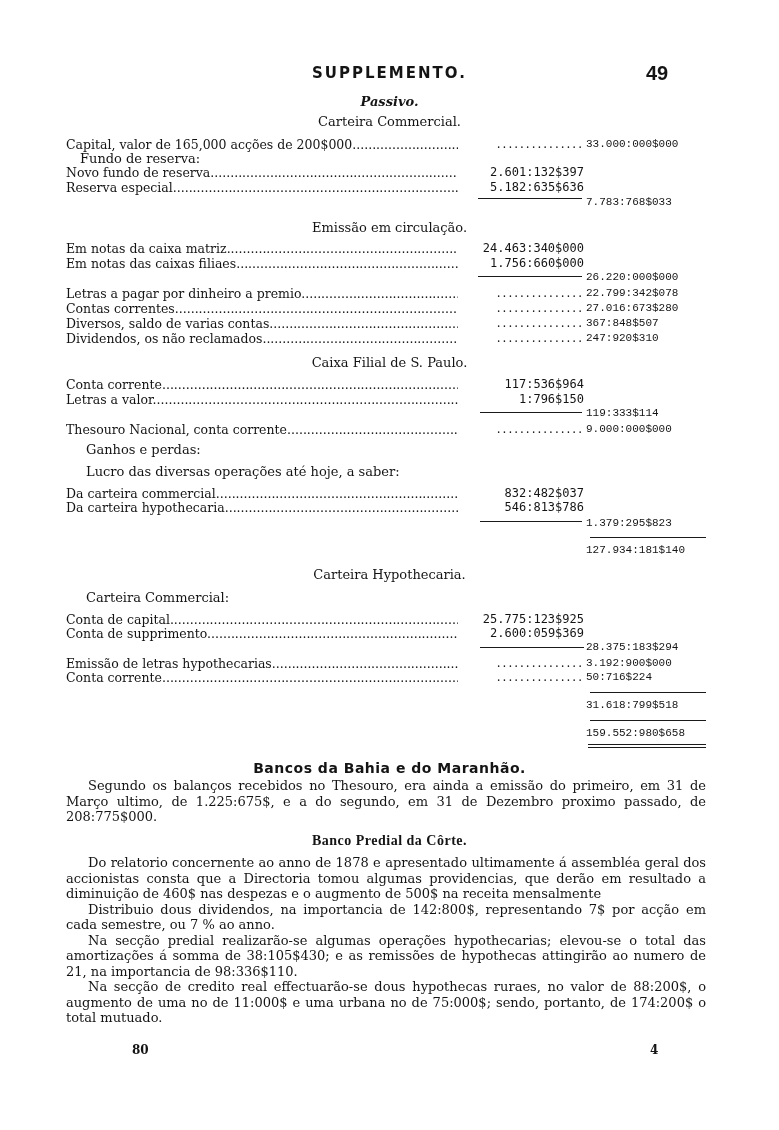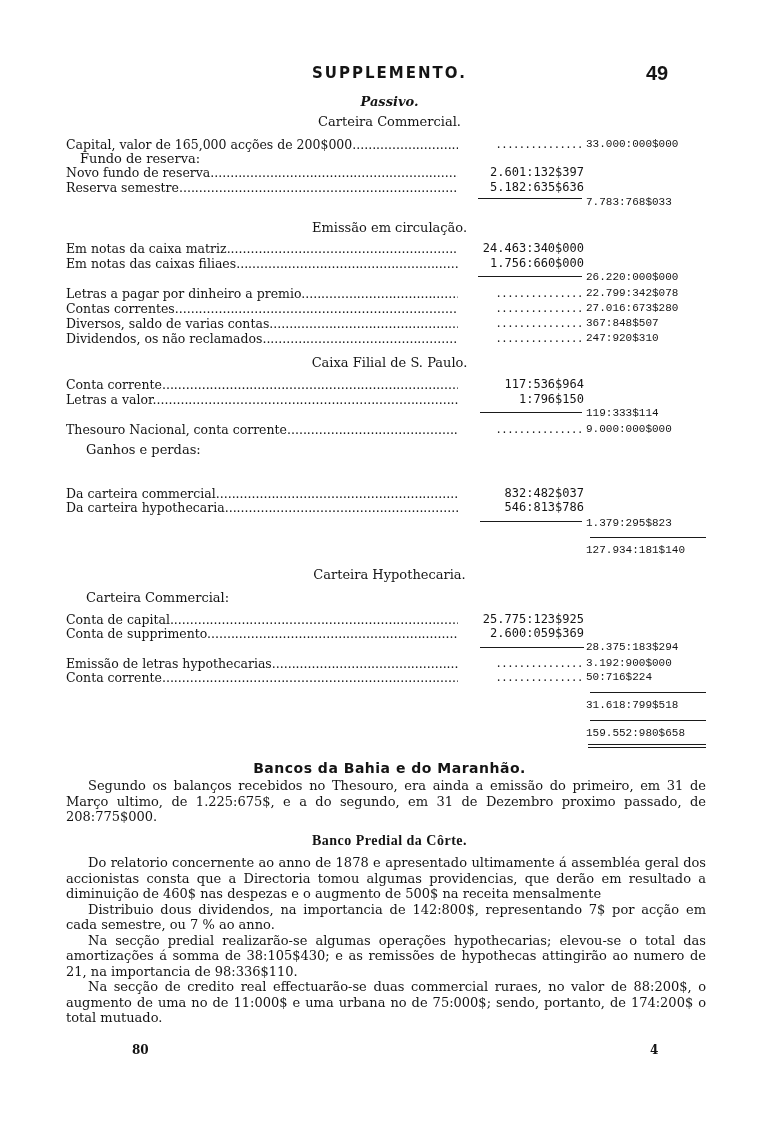--- a/index.html
+++ b/index.html
@@ -51,21 +51,21 @@
     <div class="label"><span>Capital, valor de 165,000 acções de 200$000</span><span class="dots">..............................................................................</span></div>
     <div class="c1 dotfill">...............</div>
     <div class="c2">33.000:000$000</div>
   </div>
   <div class="subhead" style="top:151px;">Fundo de reserva:</div>
   <div class="row" style="top:165px;">
     <div class="label"><span>Novo fundo de reserva</span><span class="dots">..............................................................................</span></div>
     <div class="c1">2.601:132$397</div>
   </div>
   <div class="row" style="top:180px;">
-    <div class="label"><span>Reserva semestre</span><span class="dots">..............................................................................</span></div>
+    <div class="label"><span>Reserva especial</span><span class="dots">..............................................................................</span></div>
     <div class="c1">5.182:635$636</div>
   </div>
   <div class="rule" style="left:478px; width:104px; top:198px;"></div>
   <div class="row" style="top:195px;">
     <div class="c2">7.783:768$033</div>
   </div>
 
   <div class="center" style="top:220px;">Emissão em circulação.</div>
   <div class="row" style="top:241px;">
     <div class="label"><span>Em notas da caixa matriz</span><span class="dots">..............................................................................</span></div>
@@ -113,20 +113,21 @@
   <div class="row" style="top:406px;">
     <div class="c2">119:333$114</div>
   </div>
   <div class="row" style="top:422px;">
     <div class="label"><span>Thesouro Nacional, conta corrente</span><span class="dots">..............................................................................</span></div>
     <div class="c1 dotfill">...............</div>
     <div class="c2">9.000:000$000</div>
   </div>
 
   <div class="subhead" style="left:86px; top:442px;">Ganhos e perdas:</div>
+  <div class="subhead" style="left:86px; top:464px;">Lucro das diversas operações até hoje, a saber:</div>
   <div class="row" style="top:486px;">
     <div class="label"><span>Da carteira commercial</span><span class="dots">..............................................................................</span></div>
     <div class="c1">832:482$037</div>
   </div>
   <div class="row" style="top:500px;">
     <div class="label"><span>Da carteira hypothecaria</span><span class="dots">..............................................................................</span></div>
     <div class="c1">546:813$786</div>
   </div>
   <div class="rule" style="left:480px; width:102px; top:521px;"></div>
   <div class="row" style="top:516px;">
@@ -175,19 +176,19 @@
   <div class="section-title" style="top:760px;">Bancos da Bahia e do Maranhão.</div>
   <div class="para" style="top:778px;">
     <p>Segundo os balanços recebidos no Thesouro, era ainda a emissão do primeiro, em 31 de Março ultimo, de 1.225:675$, e a do segundo, em 31 de Dezembro proximo passado, de 208:775$000.</p>
   </div>
 
   <div class="section-title" style="top:833px;font-family:Liberation Serif, serif;">Banco Predial da Côrte.</div>
   <div class="para" style="top:855px;">
     <p>Do relatorio concernente ao anno de 1878 e apresentado ultimamente á assembléa geral dos accionistas consta que a Directoria tomou algumas providencias, que derão em resultado a diminuição de 460$ nas despezas e o augmento de 500$ na receita mensalmente</p>
     <p>Distribuio dous dividendos, na importancia de 142:800$, representando 7$ por acção em cada semestre, ou 7 % ao anno.</p>
     <p>Na secção predial realizarão-se algumas operações hypothecarias; elevou-se o total das amortizações á somma de 38:105$430; e as remissões de hypothecas attingirão ao numero de 21, na importancia de 98:336$110.</p>
-    <p>Na secção de credito real effectuarão-se duas commercial ruraes, no valor de 88:200$, o augmento de uma no de 11:000$ e uma urbana no de 75:000$; sendo, portanto, de 174:200$ o total mutuado.</p>
+    <p>Na secção de credito real effectuarão-se dous hypothecas ruraes, no valor de 88:200$, o augmento de uma no de 11:000$ e uma urbana no de 75:000$; sendo, portanto, de 174:200$ o total mutuado.</p>
   </div>
 
   <div class="footer" style="left:132px;">80</div>
   <div class="footer" style="left:650px;">4</div>
 
 </div>
 
 </body></html>

